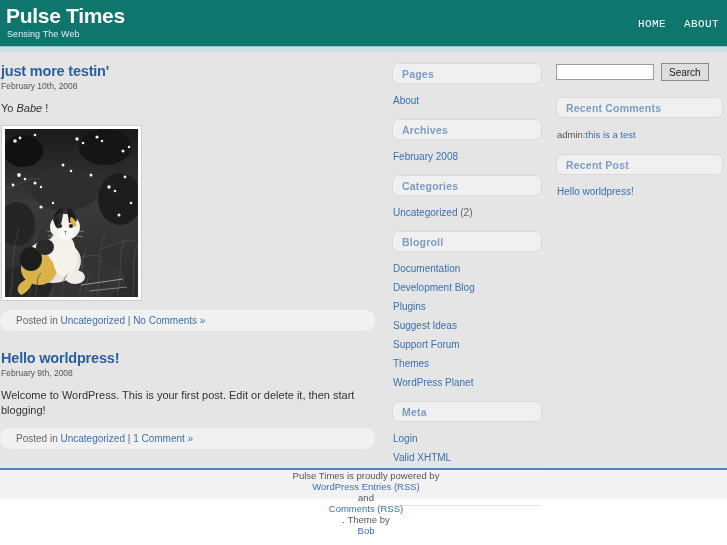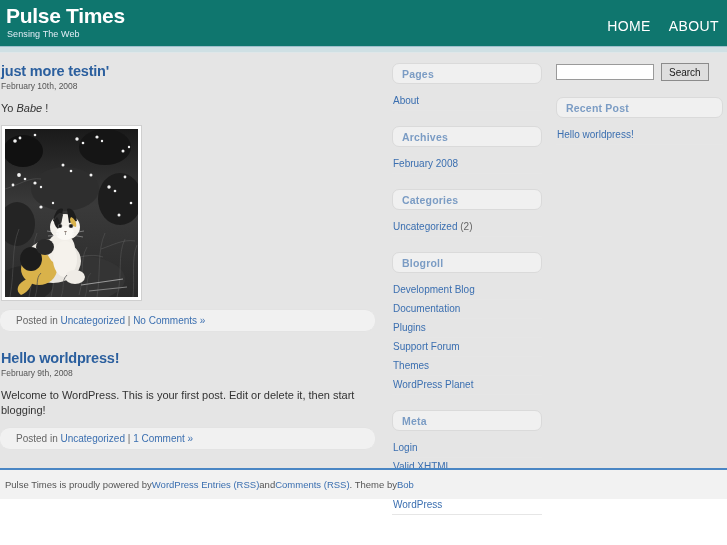--- a/index.html
+++ b/index.html
@@ -39,22 +39,23 @@
   }
   #main-nav {
     position: absolute;
     right: 8px; top: 18px;
     display: flex;
     gap: 18px;
   }
   #main-nav a {
     color: #ffffff;
     text-decoration: none;
-    font-size: 14px;
+    font-size: 11px;
     letter-spacing: 0.4px;
+    font-family: Liberation Mono, monospace;
   }
   #header-underline {
     height: 7px;
     background: #cfe0e4;
     border-top: 1px solid #9ec0cc;
     border-bottom: 1px solid #dfe7e9;
   }
 
   
   #page-wrap {
@@ -113,21 +114,21 @@
     color: #666666;
     border-radius: 10px;
   }
   .post-meta a { color: #3b6fb0; text-decoration: none; }
 
   
   .sidebar { position: absolute; top: 10px; }
   #sidebar-center { left: 392px; width: 150px; }
   #sidebar-right  { left: 556px; width: 167px; }
 
-  .widget { margin-bottom: 15px; }
+  .widget { margin-bottom: 8px; }
   .widget-title {
     margin: 0 0 8px 0;
     padding: 4px 9px 3px 9px;
     font-size: 10.5px;
     font-weight: bold;
     color: #7b9cc4;
     background: #f0f0f0;
     border: 1px solid #dadada;
     border-radius: 7px;
     letter-spacing: 0.2px;
@@ -188,20 +189,21 @@
     left: 0; bottom: 0;
     width: 727px;
     height: 31px;
     background: #f2f2f2;
     border-top: 2px solid #4a86c4;
     display: flex;
     align-items: center;
     padding-left: 5px;
     font-size: 9.5px;
     color: #555555;
+    flex-direction: column;
   }
   #footer a { color: #3b6fb0; text-decoration: none; }
 </style>
 </head>
 <body>
 
 <div id="masthead">
   <h1 id="blog-title">Pulse Times</h1>
   <div id="blog-description">Sensing The Web</div>
   <nav id="main-nav">
@@ -364,23 +366,24 @@
     <div class="widget">
       <h3 class="widget-title">Categories</h3>
       <ul>
         <li><a href="#">Uncategorized</a> <span class="count">(2)</span></li>
       </ul>
     </div>
 
     <div class="widget">
       <h3 class="widget-title">Blogroll</h3>
       <ul>
+        <li><a href="#">Documentation</a></li>
         <li><a href="#">Development Blog</a></li>
-        <li><a href="#">Documentation</a></li>
         <li><a href="#">Plugins</a></li>
+        <li><a href="#">Suggest Ideas</a></li>
         <li><a href="#">Support Forum</a></li>
         <li><a href="#">Themes</a></li>
         <li><a href="#">WordPress Planet</a></li>
       </ul>
     </div>
 
     <div class="widget">
       <h3 class="widget-title">Meta</h3>
       <ul>
         <li><a href="#">Login</a></li>
@@ -392,20 +395,24 @@
 
   </div>
 
   <div class="sidebar" id="sidebar-right">
 
     <form id="search-widget">
       <input id="search-input" type="text" placeholder="" style="">
       <button id="search-submit" type="submit">Search</button>
     </form>
 
+    <div class="widget">
+      <h3 class="widget-title">Recent Comments</h3>
+      <div class="comment-item"><span>admin:</span><a href="#">this is a test</a></div>
+    </div>
 
     <div class="widget">
       <h3 class="widget-title">Recent Post</h3>
       <ul>
         <li><a href="#">Hello worldpress!</a></li>
       </ul>
     </div>
 
   </div>
 

